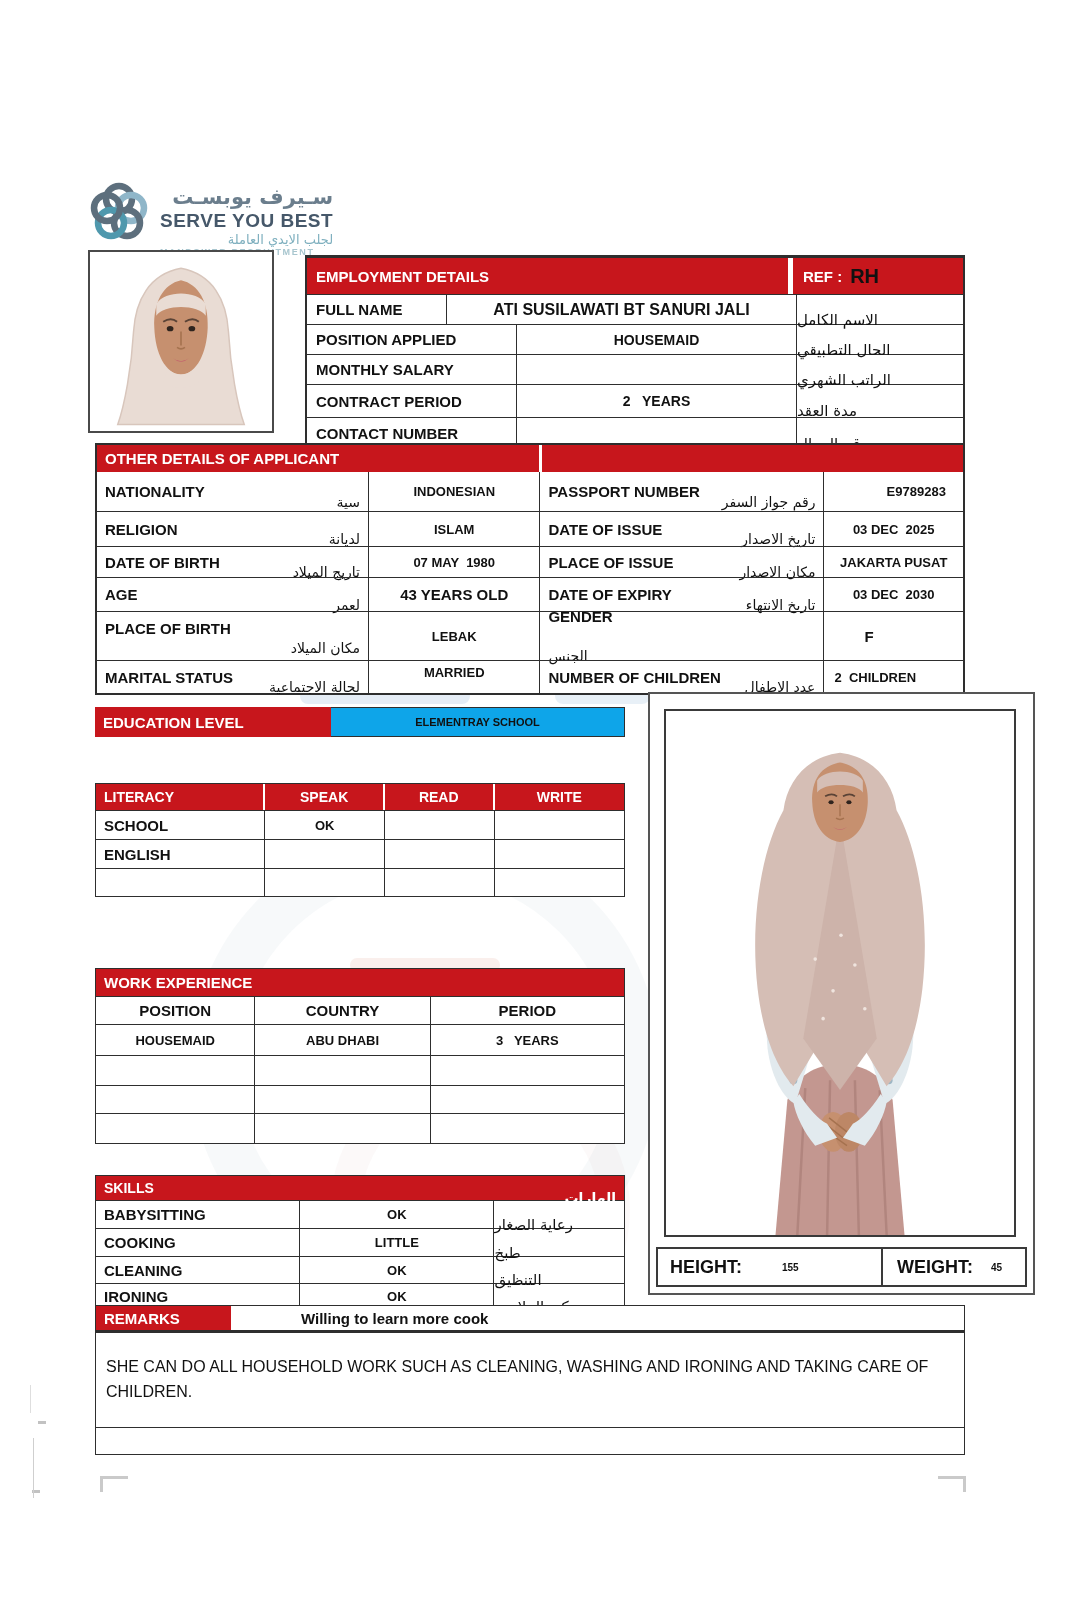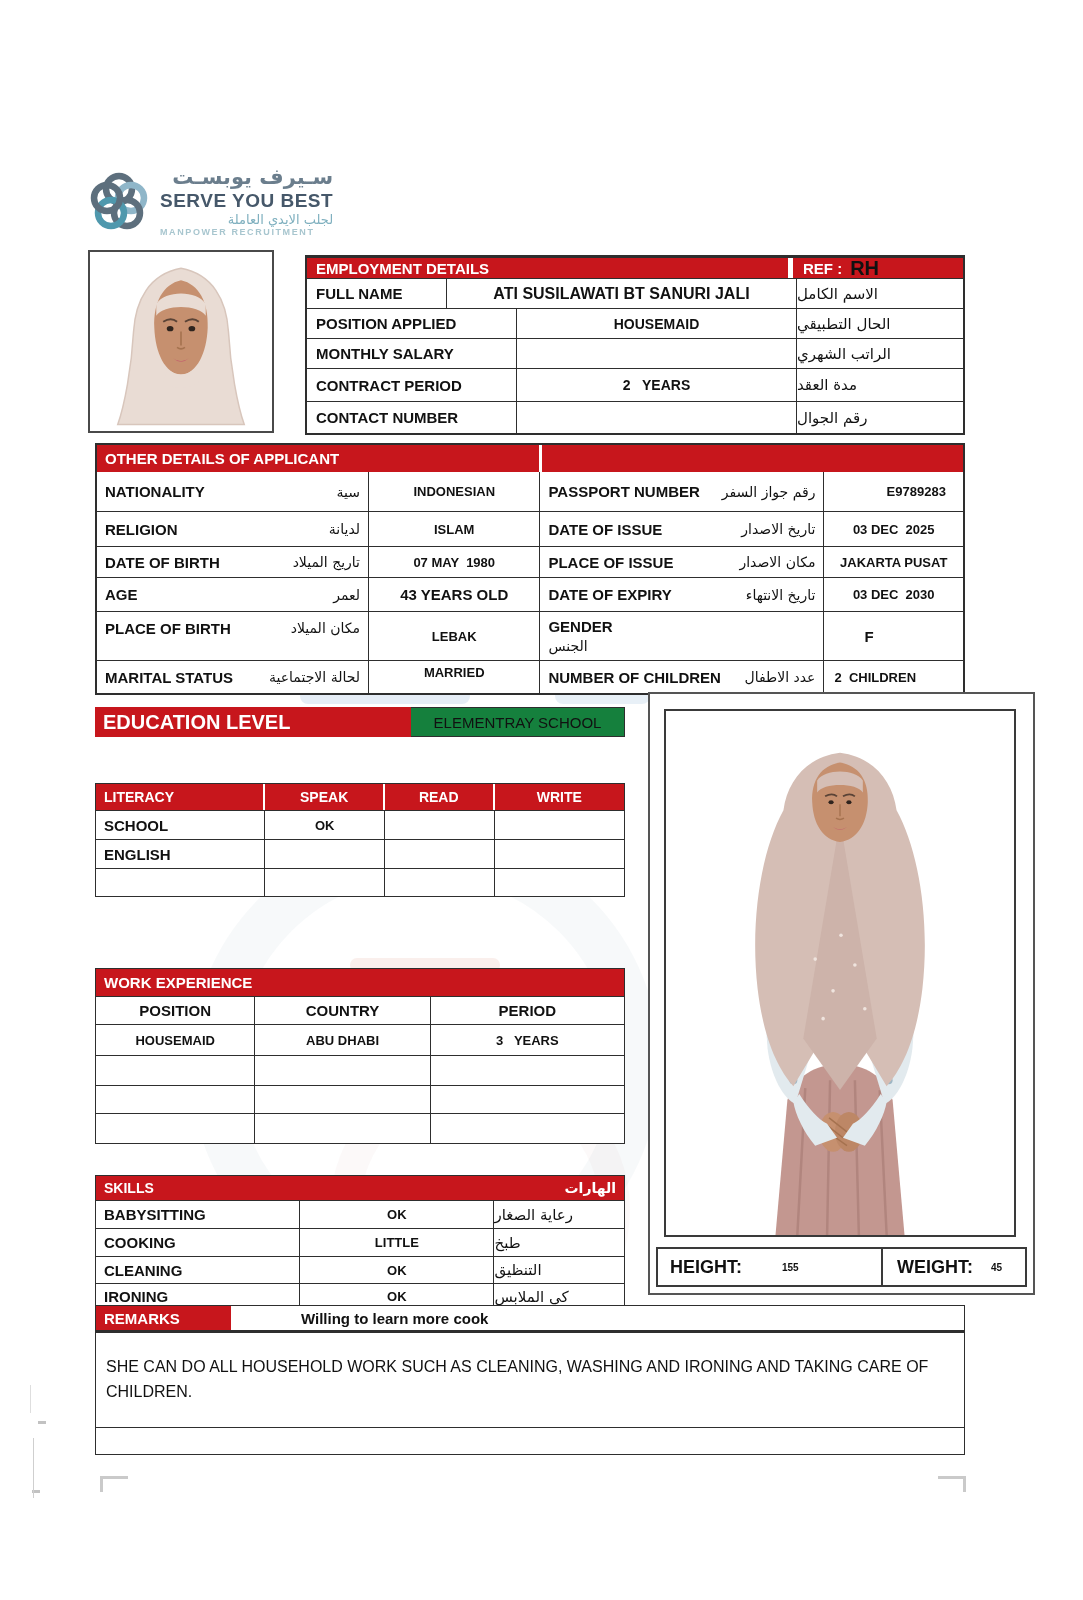--- a/index.html
+++ b/index.html
@@ -1,37 +1,37 @@
 <!DOCTYPE html>
 <html><head>
 <meta charset="utf-8">
 <style>
   :root{ --red:#C7161C; --bd:#2e2e2e; --bd2:#3d3d3d; }
   html,body{margin:0;padding:0;background:#fff;}
   .page{position:relative;width:1083px;height:1600px;background:#fff;overflow:hidden;
         font-family:"Liberation Sans","DejaVu Sans",sans-serif;color:#111;}
   .abs{position:absolute;box-sizing:border-box;}
-  .ar{font-family:"DejaVu Sans",sans-serif;direction:rtl;}
+  .ar{font-family:"DejaVu Sans",sans-serif;direction:rtl;margin-top:20px;}
   .pre{white-space:pre;}
 
   
   .logo{left:88px;top:166px;display:flex;align-items:center;gap:10px;}
   .logo-text{display:flex;flex-direction:column;line-height:1.12;}
   .logo-ar{font-size:21px;font-weight:bold;color:#6b7e8d;letter-spacing:2px;}
   .logo-en{font-size:19px;font-weight:bold;color:#46586a;letter-spacing:.5px;}
   .logo-tag-ar{font-size:13px;color:#7fb0bf;margin-top:2px;}
   .logo-tag-en{font-size:9px;color:#a8c6cf;letter-spacing:1.6px;font-weight:bold;}
 
   
   .portrait{left:88px;top:250px;width:186px;height:183px;border:2px solid #4a4a4a;background:#fff;padding:4px;}
   .portrait svg{width:100%;height:100%;display:block;}
 
   
   .emp{left:305px;top:255px;width:660px;border:2px solid var(--bd);border-top-width:3px;background:#fff;}
-  .emp-head{height:20px;display:flex;background:var(--red);}
+  .emp-head{height:36px;display:flex;background:var(--red);}
   .emp-title{flex:1;display:flex;align-items:center;padding-left:9px;font-size:15px;font-weight:bold;color:#fff;}
   .emp-ref{width:160px;border-left:5px solid #fff;background:var(--red);display:flex;align-items:center;padding-left:10px;gap:8px;}
   .emp-ref .rl{color:#fff;font-size:15px;font-weight:bold;}
   .emp-ref .rv{color:#111;font-size:20px;font-weight:bold;}
   .emp-row{display:flex;border-top:1px solid var(--bd);height:29px;}
   .emp-label{width:200px;border-right:1px solid var(--bd);display:flex;align-items:center;padding-left:9px;font-size:15px;font-weight:bold;}
   .emp-label.narrow{width:130px;}
   .emp-value{flex:1;border-right:1px solid var(--bd);display:flex;align-items:center;justify-content:center;font-size:15px;font-weight:bold;}
   .emp-ar{width:160px;display:flex;align-items:center;justify-content:flex-end;padding-right:6px;font-size:15px;}
 
@@ -46,22 +46,22 @@
   .oth-row{display:flex;border-top:1px solid var(--bd);}
   .oth-lab{display:flex;align-items:center;justify-content:space-between;padding:0 8px;font-size:15px;font-weight:bold;border-right:1px solid var(--bd);box-sizing:border-box;}
   .oth-col.left  .oth-lab{width:272px;}
   .oth-col.right .oth-lab{width:284px;}
   .oth-lab .ar{font-weight:normal;font-size:14px;}
   .oth-val{flex:1;display:flex;align-items:center;justify-content:center;font-size:13px;font-weight:bold;}
   .oth-lab.stacked{flex-direction:column;align-items:flex-start;justify-content:center;line-height:1.3;}
 
   
   .edu{left:95px;top:707px;width:530px;height:30px;display:flex;}
-  .edu-l{width:316px;background:var(--red);color:#fff;font-weight:bold;font-size:20px;display:flex;align-items:center;padding-left:8px;box-sizing:border-box;}
-  .edu-v{flex:1;border:1px solid var(--bd);border-left:none;display:flex;align-items:center;justify-content:center;font-size:15px;font-weight:normal;background:#15803d;}
+  .edu-l{width:236px;background:var(--red);color:#fff;font-weight:bold;font-size:15px;display:flex;align-items:center;padding-left:8px;box-sizing:border-box;}
+  .edu-v{flex:1;border:1px solid var(--bd);border-left:none;display:flex;align-items:center;justify-content:center;font-size:11px;font-weight:bold;background:#0ea5e9;}
 
   
   .lit{left:95px;top:783px;width:530px;border:1px solid var(--bd);background:#fff;}
   .lit-head{height:26px;background:var(--red);display:flex;color:#fff;font-weight:bold;font-size:14px;}
   .lit-head div{display:flex;align-items:center;border-right:2px solid #fff;box-sizing:border-box;}
   .lit-head .c0{width:170px;padding-left:8px;}
   .lit-head .c1{width:120px;justify-content:center;}
   .lit-head .c2{width:110px;justify-content:center;}
   .lit-head .c3{width:130px;justify-content:center;border-right:none;}
   .lit-row{display:flex;height:28px;border-top:1px solid var(--bd);}

